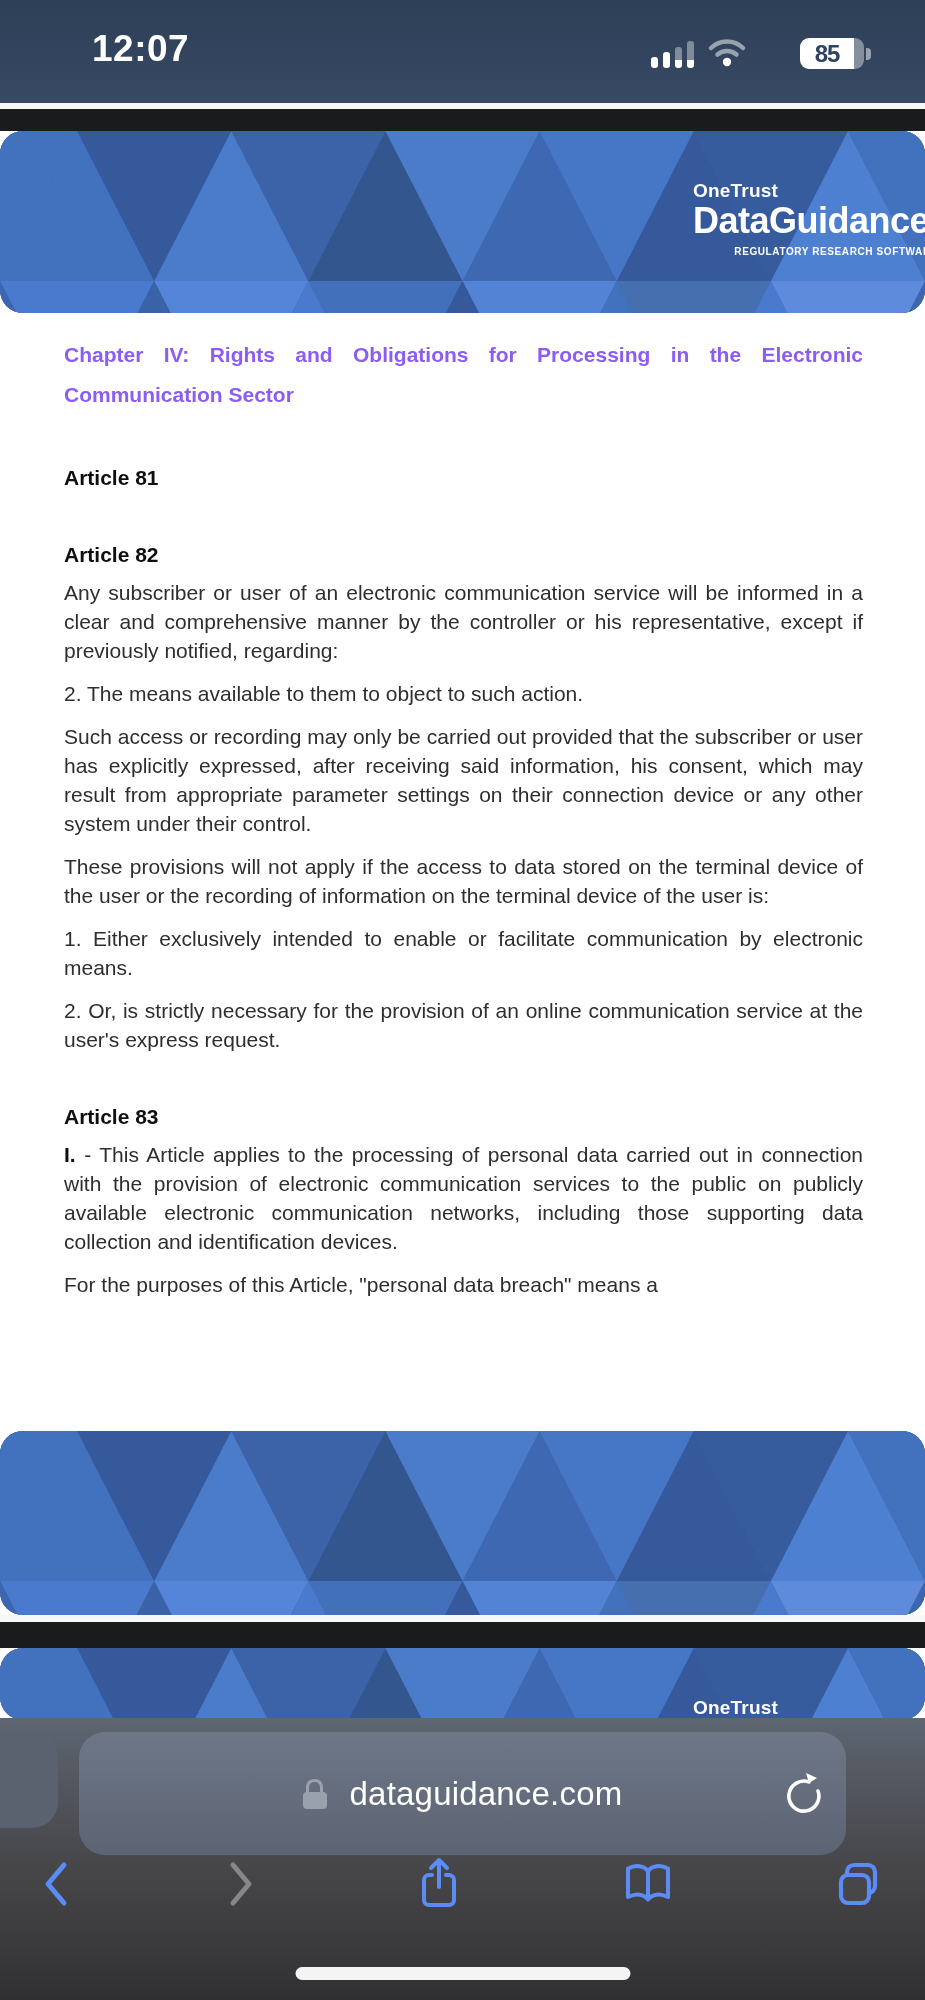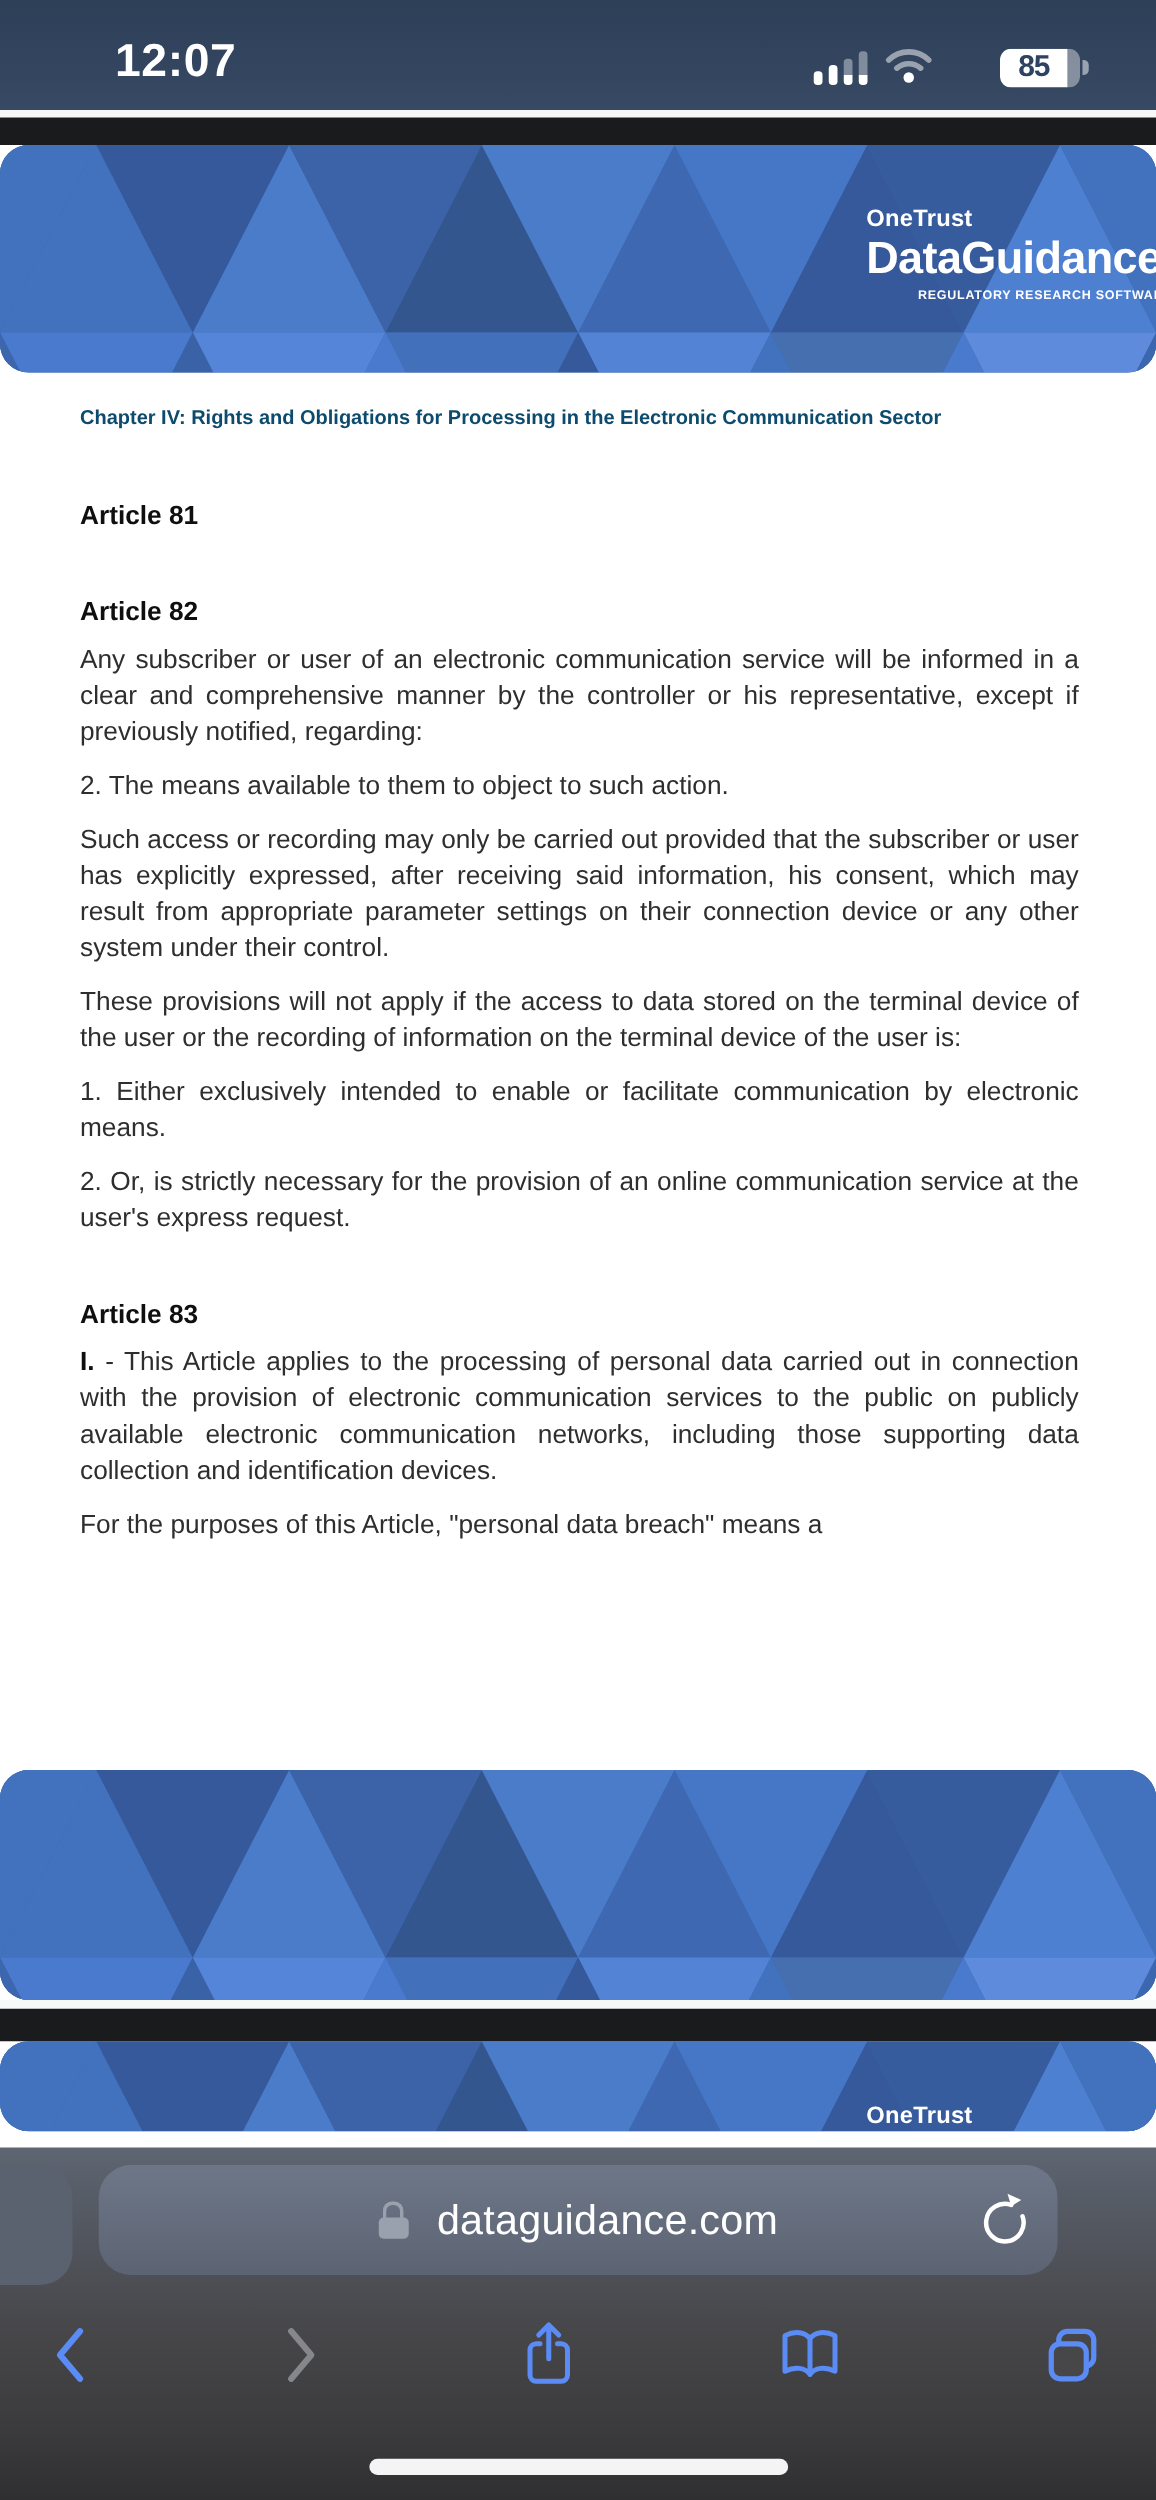--- a/index.html
+++ b/index.html
@@ -3,21 +3,21 @@
 <meta charset="utf-8">
 <style>
   html,body{margin:0;padding:0;}
   body{
     width:925px;height:2000px;position:relative;overflow:hidden;
     background:#fff;font-family:"Liberation Sans", sans-serif;
     -webkit-font-smoothing:antialiased;
   }
   
   .status-bar{
-    height:88px;background:linear-gradient(#2e3f58,#374963);
+    height:103px;background:linear-gradient(#2e3f58,#374963);
     position:relative;color:#fff;
   }
   .status-time{
     position:absolute;left:92px;top:28px;font-size:37px;font-weight:700;
     letter-spacing:.5px;color:#fff;
   }
   .status-right{
     position:absolute;right:54px;top:36px;display:flex;align-items:center;gap:13px;
   }
   .sig{display:flex;align-items:flex-end;gap:5px;height:28px;}
@@ -45,41 +45,41 @@
   .logo{position:absolute;left:693px;top:50px;width:245px;color:#fff;line-height:1;}
   .logo .brand{font-size:19px;font-weight:700;letter-spacing:.2px;display:block;}
   .logo .product{font-size:36px;font-weight:700;letter-spacing:-.5px;white-space:nowrap;display:block;margin-top:3px;}
   .logo .tagline{font-size:10px;font-weight:700;letter-spacing:.6px;display:block;margin-top:8px;text-align:right;white-space:nowrap;}
   
   .doc{
     height:1118px;background:#fff;padding:22px 62px 0 64px;box-sizing:border-box;
     color:#2e2e2e;font-size:21px;line-height:29px;overflow:hidden;
   }
   .doc h1{
-    margin:0;color:#0c4a6e;font-size:16px;line-height:30px;font-weight:700;
+    margin:0;color:#8b5cf6;font-size:21px;line-height:40px;font-weight:700;
     text-align:justify;
   }
   .doc h2{
     margin:48px 0 9px 0;color:#0f0f0f;font-size:21px;line-height:29px;font-weight:700;
   }
   .doc p{margin:0 0 14px 0;text-align:justify;}
   .doc .lead{font-weight:700;color:#0f0f0f;}
   
   .chrome{
     position:absolute;left:0;top:1718px;width:925px;height:282px;
     background:linear-gradient(#5d6672 0%,#535760 22%,#47474a 52%,#3a3a3d 82%,#2f2f32 100%);
     z-index:5;
   }
   .url-row{position:relative;height:96px;margin-top:14px;}
   .tab-peek{
     position:absolute;left:-34px;top:0;width:92px;height:96px;border-radius:26px;
     background:#5a626f;
   }
   .url-bar{
-    position:relative;margin:0 auto;width:767px;height:88px;border-radius:26px;
+    position:relative;margin:0 auto;width:767px;height:123px;border-radius:26px;
     background:linear-gradient(#6e7787,#5c6474);
     display:flex;align-items:center;justify-content:center;gap:23px;
   }
   .url-text{color:#fff;font-size:33px;letter-spacing:.2px;}
   .lock{position:relative;width:24px;height:30px;}
   .lock .shackle{
     position:absolute;left:3px;top:0;width:11px;height:14px;
     border:3.5px solid #98a1ad;border-bottom:none;border-radius:8px 8px 0 0;
   }
   .lock .body{

